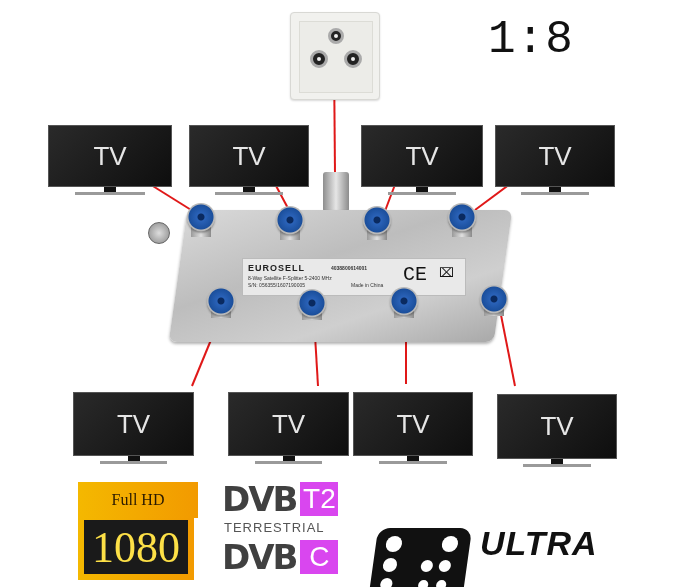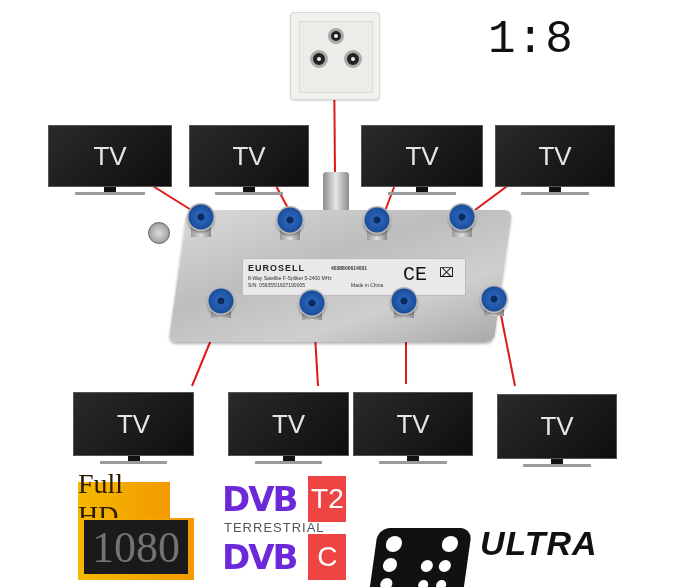--- a/index.html
+++ b/index.html
@@ -22,27 +22,27 @@
   .label .ean{position:absolute;left:88px;top:6px;font-weight:bold;}
   .label .made{position:absolute;left:108px;top:23px;}
   .label .ce{position:absolute;left:160px;top:4px;font-size:20px;color:#111;font-family:Liberation Mono, monospace;}
   .label .weee{position:absolute;left:196px;top:6px;font-size:13px;color:#111;}
   .port{position:absolute;width:28px;height:28px;border-radius:50%;background:radial-gradient(circle,#0a2a60 0 3px,#2a62b8 4px,#1b4f9c 12px,#b8b8b8 13px);box-shadow:0 2px 2px rgba(0,0,0,.3);}
   .nut{position:absolute;width:20px;height:22px;background:linear-gradient(90deg,#9a9a9a,#e0e0e0,#8a8a8a);}
   .inport{left:323px;top:172px;width:26px;height:40px;background:linear-gradient(90deg,#8e8e8e,#e6e6e6 50%,#8c8c8c);border-radius:3px;}
   .screw{left:148px;top:222px;width:20px;height:20px;border-radius:50%;background:radial-gradient(circle,#ddd,#888);border:1px solid #666;}
   svg.lines{position:absolute;left:0;top:0;}
   .fullhd{left:78px;top:482px;width:116px;height:98px;}
-  .fullhd .top{position:absolute;left:0;top:0;width:92px;height:36px;background:linear-gradient(90deg,#f4b800,#f29a00);display:flex;align-items:center;justify-content:center;font-family:"Liberation Serif",serif;font-size:28px;color:#2a1a00;}
+  .fullhd .top{position:absolute;left:0;top:0;width:120px;height:36px;background:linear-gradient(90deg,#f4b800,#f29a00);display:flex;align-items:center;justify-content:center;font-family:"Liberation Serif",serif;font-size:16px;color:#2a1a00;}
   .fullhd .bot{position:absolute;left:0;top:36px;width:116px;height:62px;background:linear-gradient(90deg,#f4b800,#f29a00);}
-  .fullhd .bot .blk{position:absolute;left:6px;top:2px;right:6px;bottom:6px;background:#1a1a1a;display:flex;align-items:center;justify-content:center;font-family:"Liberation Serif",serif;font-size:44px;color:#737373;}
+  .fullhd .bot .blk{position:absolute;left:6px;top:2px;right:6px;bottom:6px;background:#1a1a1a;display:flex;align-items:center;justify-content:center;font-family:"Liberation Serif",serif;font-size:44px;color:#fde047;}
   .dvb{left:222px;top:482px;width:132px;height:98px;}
   .dvb .row{position:absolute;left:0;height:34px;display:flex;align-items:center;}
-  .dvb .word{font-family:"DejaVu Sans",sans-serif;font-weight:bold;font-size:34px;color:#6d28d9;letter-spacing:-2px;}
-  .dvb .box{margin-left:12px;width:38px;height:46px;background:#ef4444;color:#fff;font-size:28px;display:flex;align-items:center;justify-content:center;}
+  .dvb .word{font-family:"DejaVu Sans",sans-serif;font-weight:bold;font-size:34px;color:#404040;letter-spacing:-2px;}
+  .dvb .box{margin-left:4px;width:38px;height:34px;background:#d946ef;color:#fff;font-size:28px;display:flex;align-items:center;justify-content:center;}
   .dvb .terr{position:absolute;left:2px;top:38px;font-size:13px;color:#555;letter-spacing:1px;}
   .uhd{left:372px;top:484px;width:250px;height:96px;margin-top:40px;}
   .uhd .dice{position:absolute;left:0;top:4px;width:94px;height:88px;background:#111;border-radius:12px;transform:skewX(-8deg);}
   .uhd .dot{position:absolute;background:#fff;border-radius:50%;}
   .uhd .ultra{position:absolute;left:108px;top:0;font-size:34px;font-weight:bold;font-style:italic;color:#111;letter-spacing:1px;}
   .uhd .hd{position:absolute;left:100px;top:30px;font-size:66px;font-weight:bold;font-style:italic;color:#111;line-height:66px;}
 </style>
 </head>
 <body>
 

